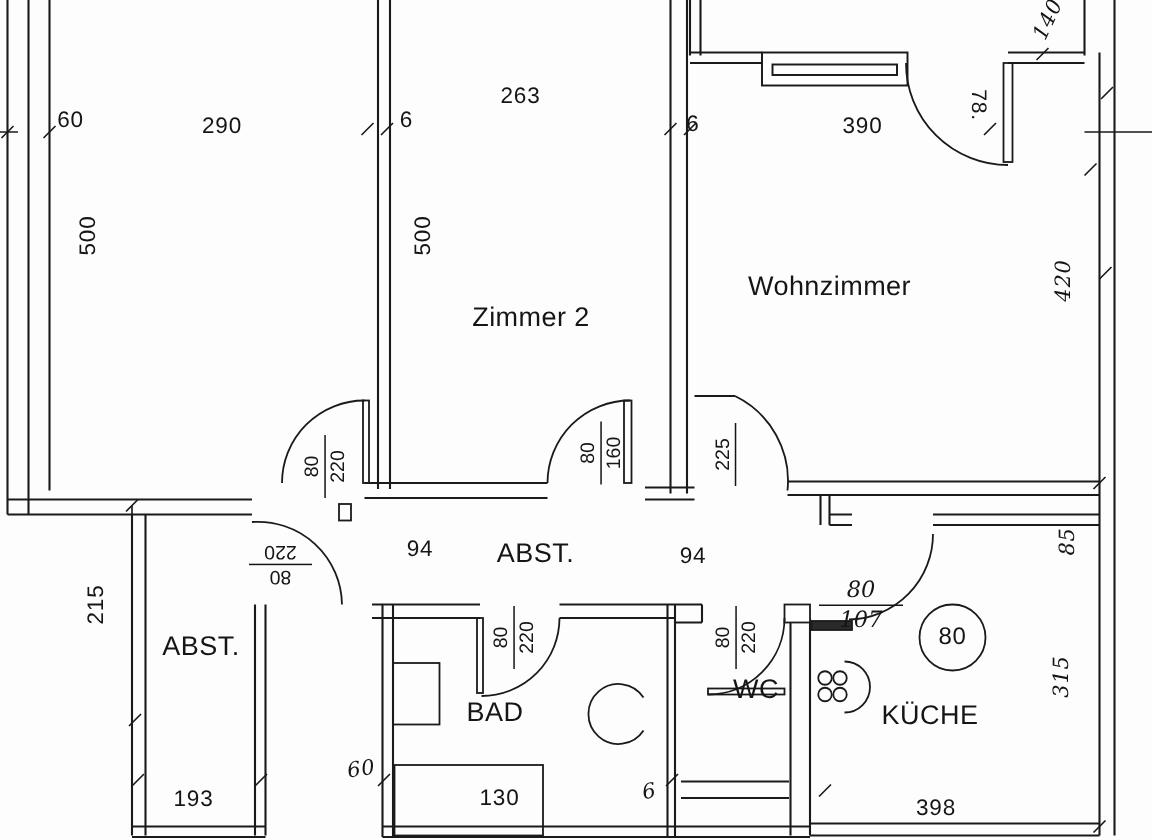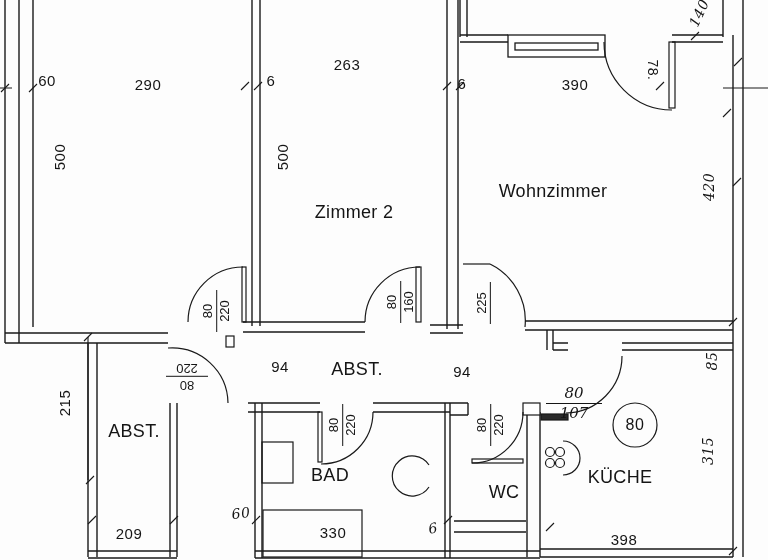--- a/index.html
+++ b/index.html
@@ -111,33 +111,33 @@
                M84,341 L92,333 M86,484 L94,476
                M88,524 L96,516 M170,524 L178,516 M252,524 L260,516 M444,524 L452,516 M546,531 L554,523 M729,555 L737,547 M729,326 L737,318"></path>
     </g>
   </svg>
 
   <div class="lbl room" style="left:354px;top:212px">Zimmer 2</div>
   <div class="lbl room" style="left:553px;top:191px">Wohnzimmer</div>
   <div class="lbl room" style="left:357px;top:369px">ABST.</div>
   <div class="lbl room" style="left:134px;top:431px">ABST.</div>
   <div class="lbl room" style="left:330px;top:475px">BAD</div>
-  <div class="lbl room" style="left:504px;top:492px">WC</div>
+  <div class="lbl room" style="left:504px;top:460px">WC</div>
   <div class="lbl room" style="left:620px;top:477px">KÜCHE</div>
 
   <div class="lbl" style="left:47px;top:80px">60</div>
   <div class="lbl" style="left:148px;top:84px">290</div>
   <div class="lbl" style="left:271px;top:80px">6</div>
   <div class="lbl" style="left:347px;top:64px">263</div>
   <div class="lbl" style="left:462px;top:83px">6</div>
   <div class="lbl" style="left:575px;top:84px">390</div>
   <div class="lbl" style="left:280px;top:366px">94</div>
   <div class="lbl" style="left:462px;top:371px">94</div>
-  <div class="lbl" style="left:129px;top:533px">209</div>
-  <div class="lbl" style="left:333px;top:532px">330</div>
+  <div class="lbl" style="left:129px;top:533px">193</div>
+  <div class="lbl" style="left:333px;top:532px">130</div>
   <div class="lbl" style="left:624px;top:539px">398</div>
 
   <div class="lbl r90" style="left:59px;top:157px">500</div>
   <div class="lbl r90" style="left:282px;top:157px">500</div>
   <div class="lbl r90" style="left:64px;top:403px">215</div>
   <div class="lbl it r90" style="left:709px;top:187px">420</div>
   <div class="lbl it r90" style="left:708px;top:451px">315</div>
   <div class="lbl it r90" style="left:712px;top:361px">85</div>
   <div class="lbl it r65" style="left:699px;top:13px">140</div>
   <div class="lbl rcw" style="left:653px;top:70px;font-size:14px">78.</div>

